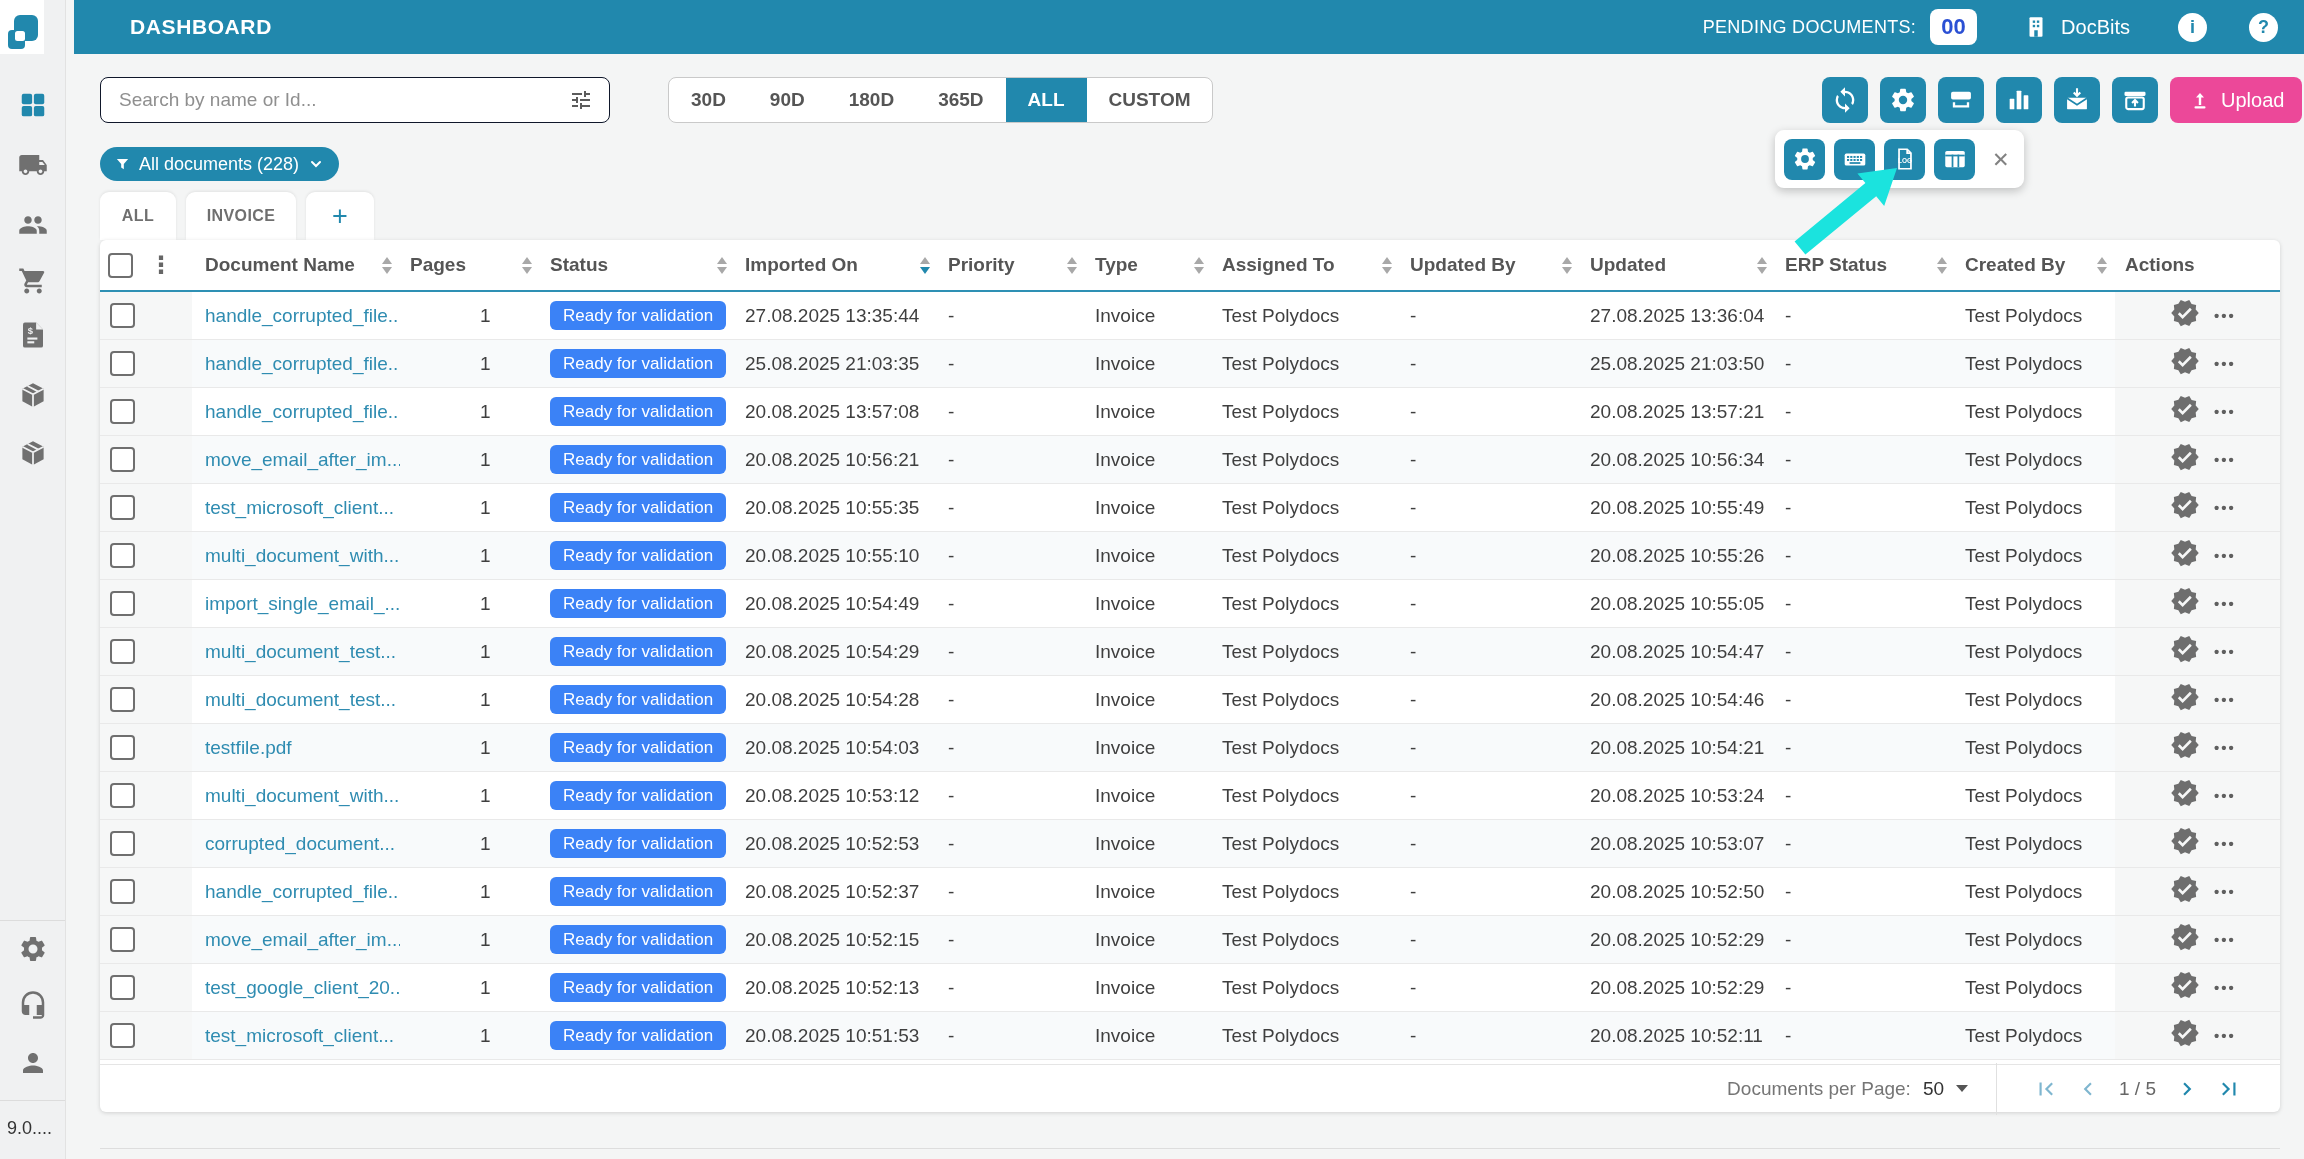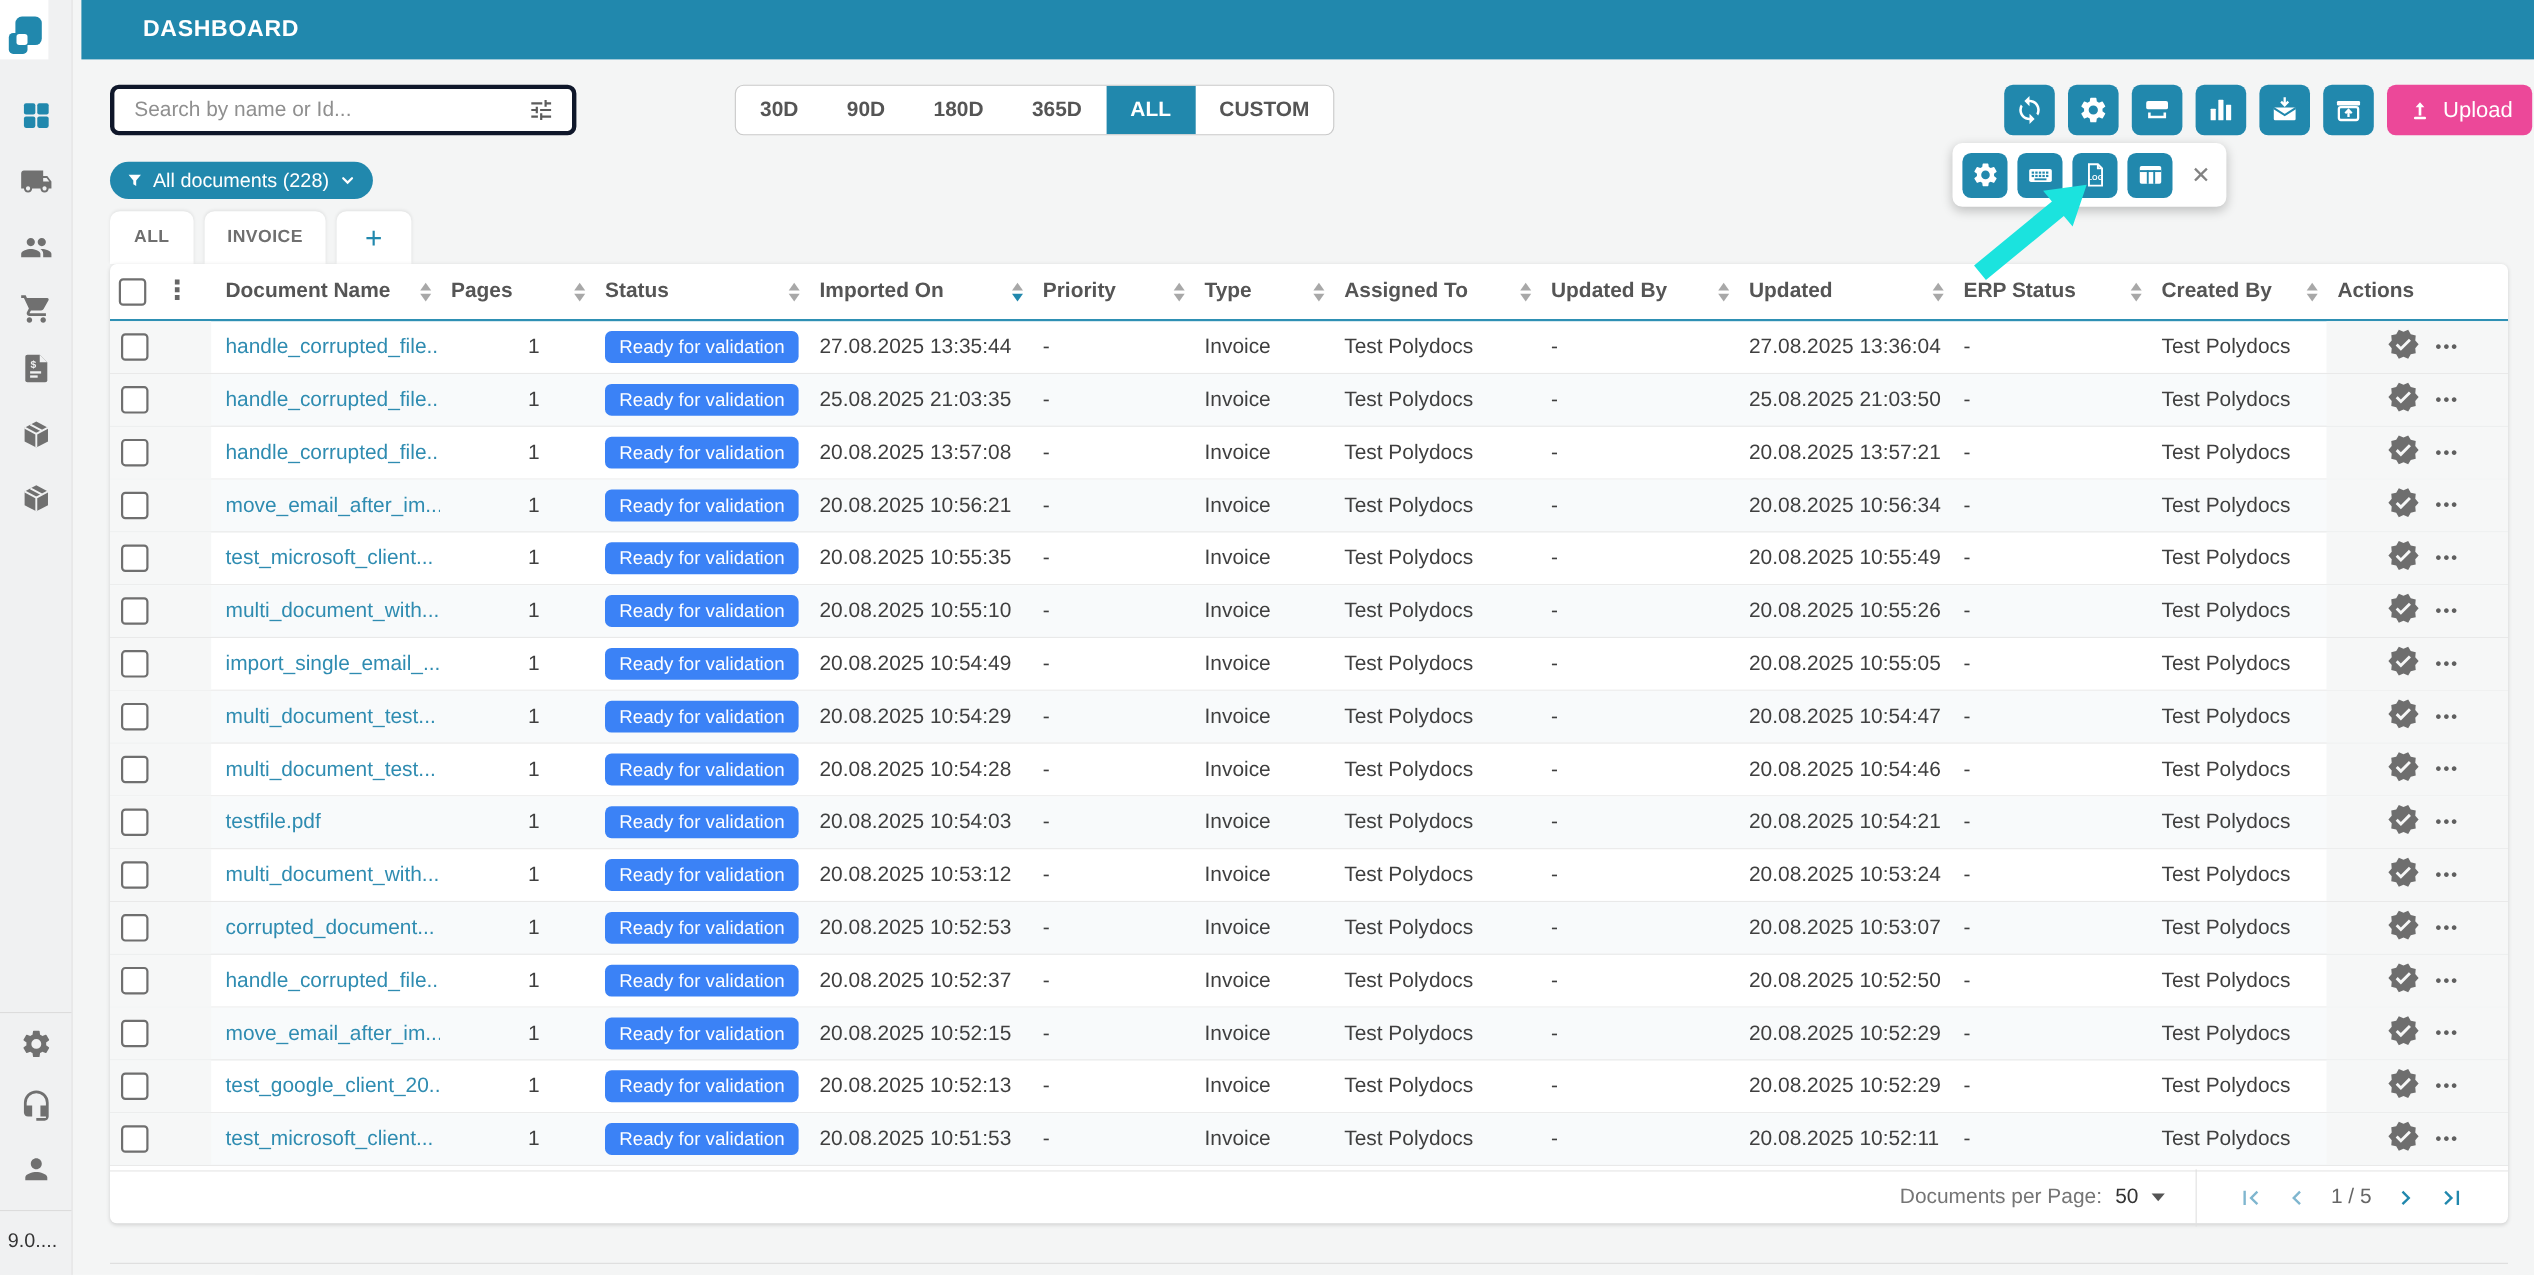--- a/index.html
+++ b/index.html
@@ -23,21 +23,21 @@
   .app-logo .sq-white { position:absolute; left:7px; top:16px; width:10px; height:10px; background:#fff; border-radius:2.5px; }
 
   
   .sidebar { position:absolute; left:0; top:0; width:66px; height:1159px; background:#f0f1f2; border-right:1px solid #e2e2e2; z-index:4; }
   .side-ic { position:absolute; left:50%; transform:translateX(-50%); width:34px; height:34px; display:flex; align-items:center; justify-content:center; }
   .side-ic svg { width:30px; height:30px; }
   .side-div { position:absolute; left:0; width:100%; border-top:1px solid #dcdcdc; }
   .version { position:absolute; left:7px; top:1118px; font-size:18px; color:#333; }
 
   
-  .search-box { position:absolute; left:100px; top:77px; width:424px; height:46px; background:#fff; border:4px solid #0f172a; border-radius:8px; display:flex; align-items:center; }
+  .search-box { position:absolute; left:100px; top:77px; width:510px; height:46px; background:#fff; border:1px solid #0f172a; border-radius:8px; display:flex; align-items:center; }
   .search-input { flex:1; border:none; outline:none; background:transparent; font-size:19px; color:#444; padding:0 10px 0 18px; font-family:inherit; }
   .search-input::placeholder { color:#8f8f8f; }
   .tune-icon { width:24px; height:24px; margin-right:16px; flex:none; }
   .ranges { position:absolute; left:668px; top:77px; height:46px; background:#fff; border:1px solid #c9c9c9; border-radius:8px; display:flex; align-items:stretch; overflow:hidden; }
   .range-btn { display:flex; align-items:center; justify-content:center; padding:0 22px; font-size:19px; font-weight:600; color:#555; cursor:pointer; }
   .range-btn.active { background:#2188AD; color:#fff; }
 
   .toolbar { position:absolute; left:1822px; top:77px; display:flex; gap:12px; }
   .tool-btn { width:46px; height:46px; background:#2188AD; border-radius:8px; display:flex; align-items:center; justify-content:center; }
   .tool-btn svg { width:28px; height:28px; }
@@ -171,20 +171,37 @@
     <svg viewBox="0 0 24 24">
         <path fill="#707070" d="M12 12c2.21 0 4-1.79 4-4s-1.79-4-4-4-4 1.79-4 4 1.79 4 4 4zm0 2c-2.67 0-8 1.34-8 4v2h16v-2c0-2.66-5.33-4-8-4z"></path>
       </svg>
   </div>
   <div class="side-div" style="top:1100px"></div>
   <div class="version">9.0....</div>
 </div>
 
 <div class="topbar">
   <div class="topbar-title">DASHBOARD</div>
+  <div class="topbar-right">
+    <span class="pending-label">PENDING DOCUMENTS:</span>
+    <span class="pending-badge">00</span>
+    <svg class="org-icon" viewBox="0 0 24 24">
+        <rect x="6" y="3" width="12" height="18" rx="1" fill="#fff"></rect>
+        <g fill="#2188AD">
+          <rect x="9" y="6" width="2.2" height="2.2"></rect>
+          <rect x="12.8" y="6" width="2.2" height="2.2"></rect>
+          <rect x="9" y="10" width="2.2" height="2.2"></rect>
+          <rect x="12.8" y="10" width="2.2" height="2.2"></rect>
+          <rect x="10.4" y="15" width="3.2" height="6"></rect>
+        </g>
+      </svg>
+    <span class="brand-name">DocBits</span>
+    <span class="circle-btn">i</span>
+    <span class="circle-btn help">?</span>
+  </div>
 </div>
 <div class="logo-notch"></div>
 <div class="app-logo">
   <div class="sq-big"></div>
     <div class="sq-small"></div>
     <div class="sq-white"></div>
 </div>
 
 <div class="search-box">
   <input class="search-input" placeholder="Search by name or Id..." style="">

